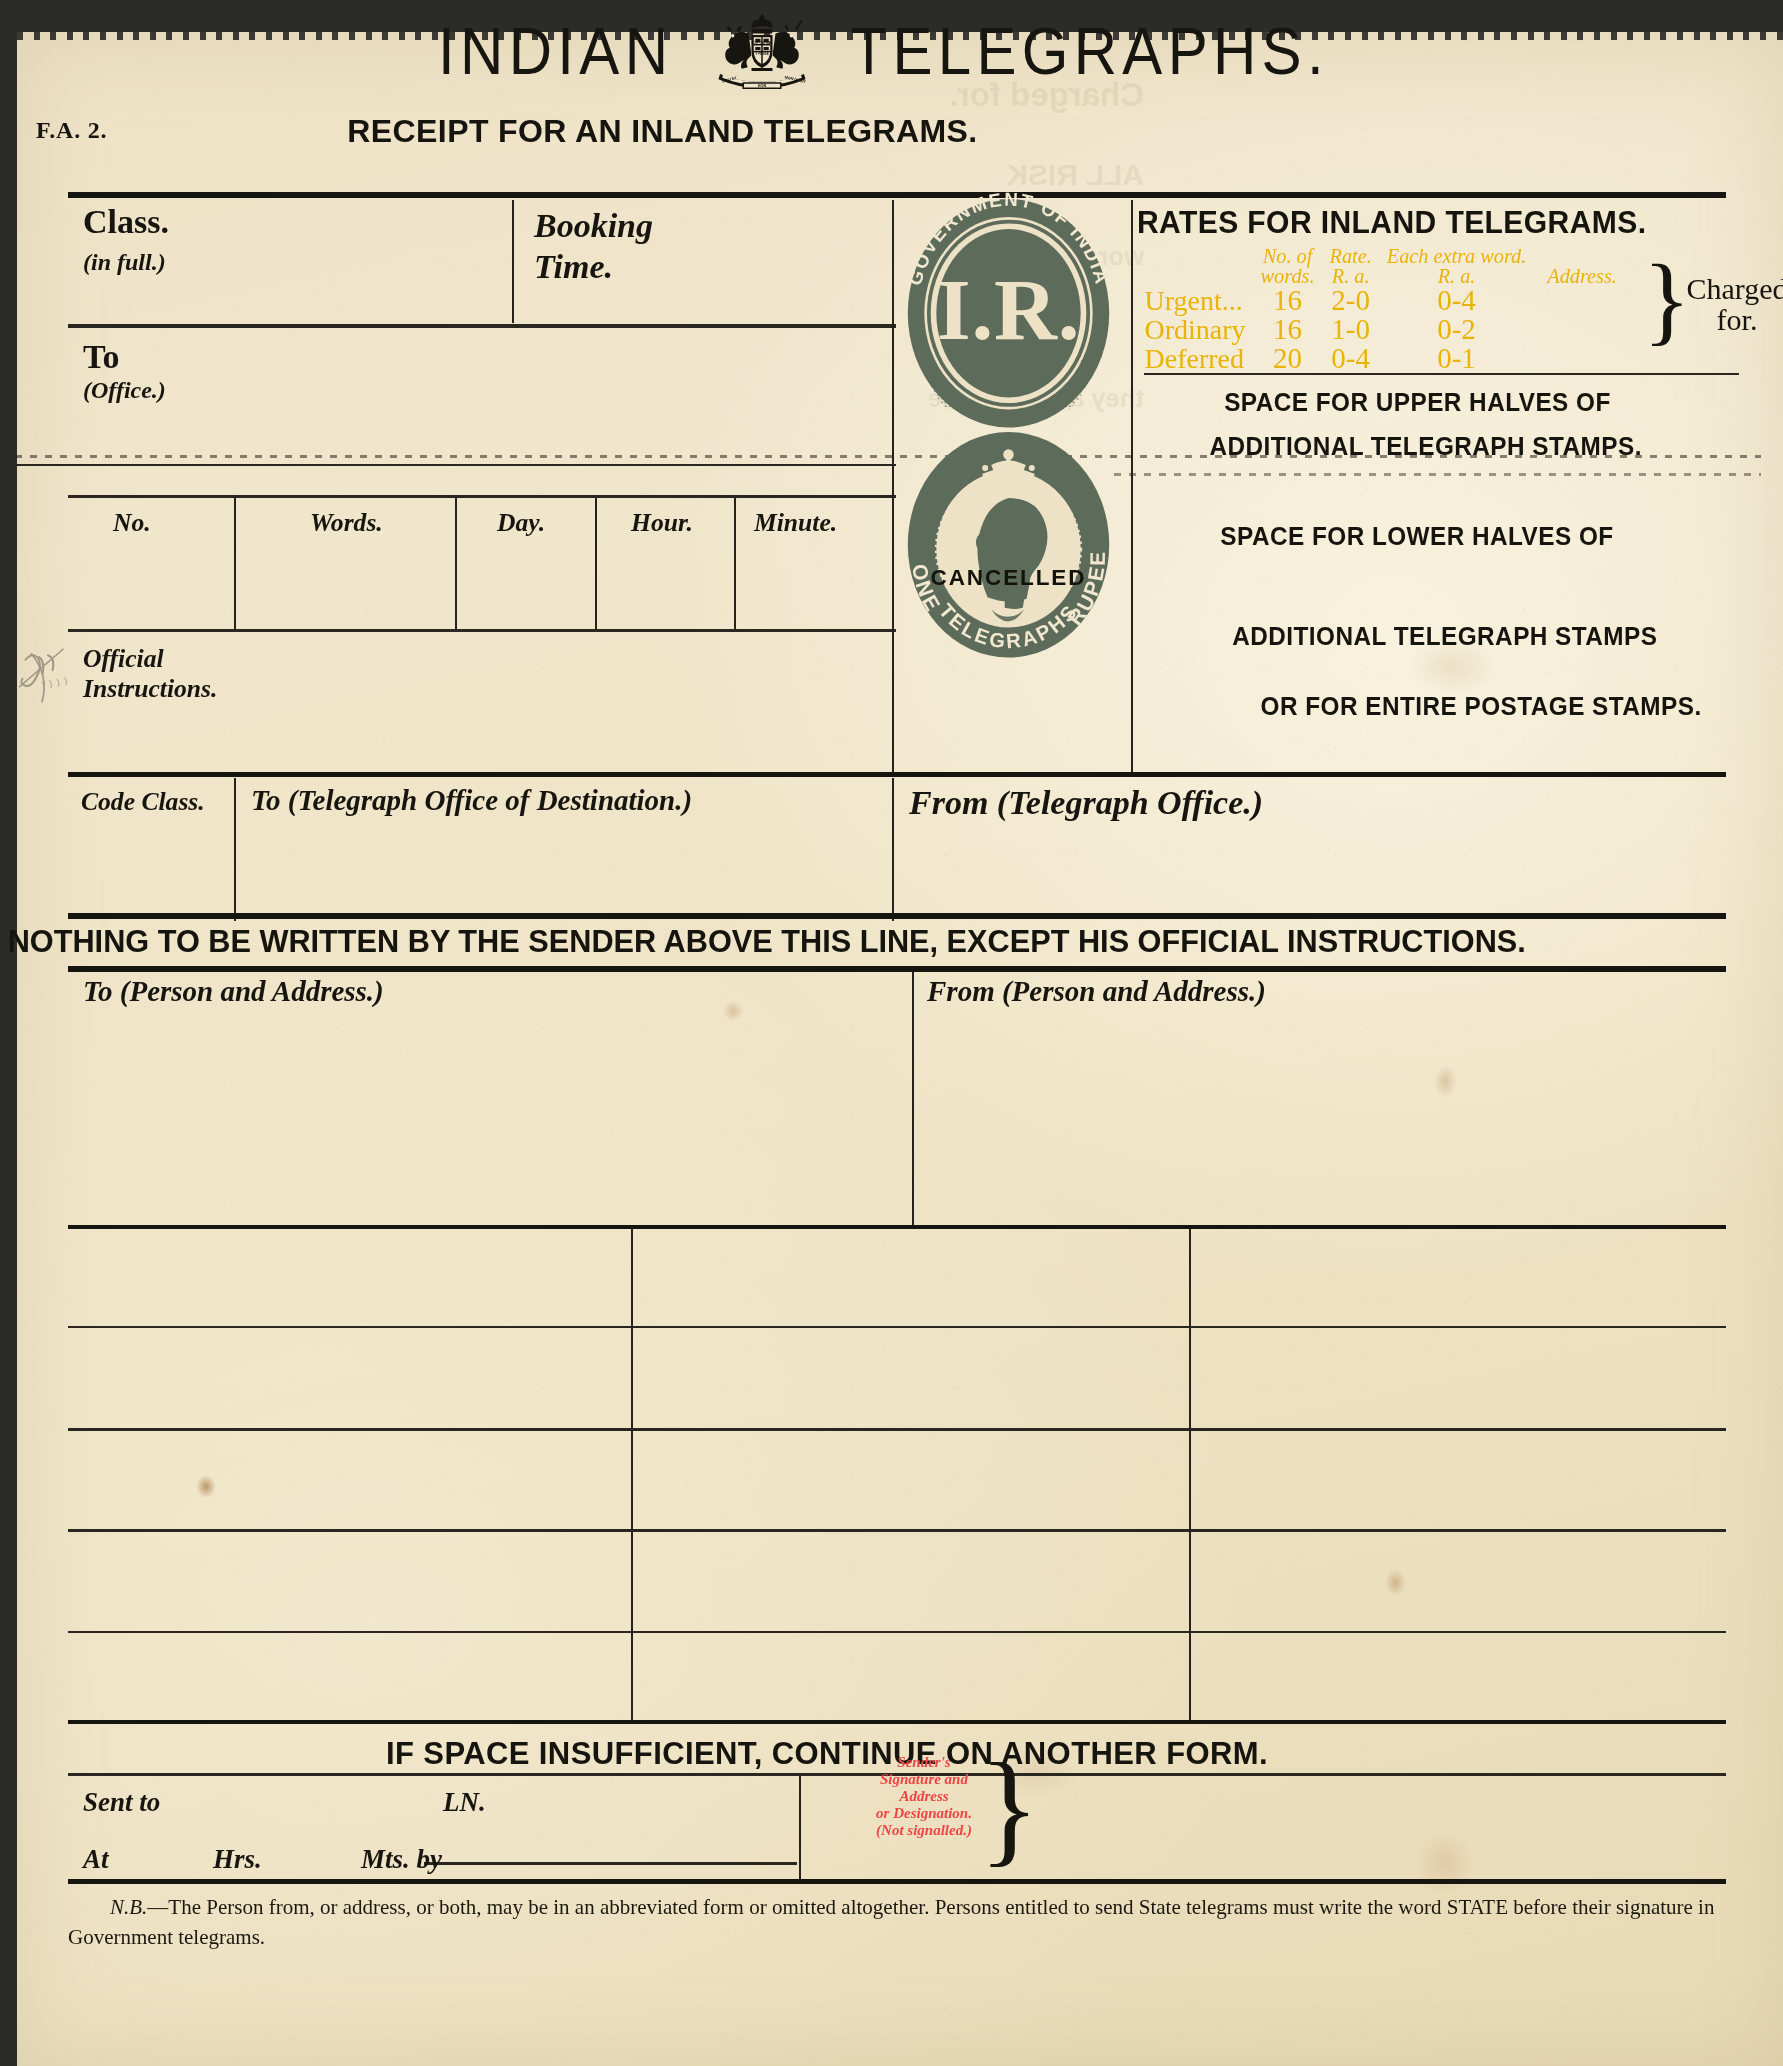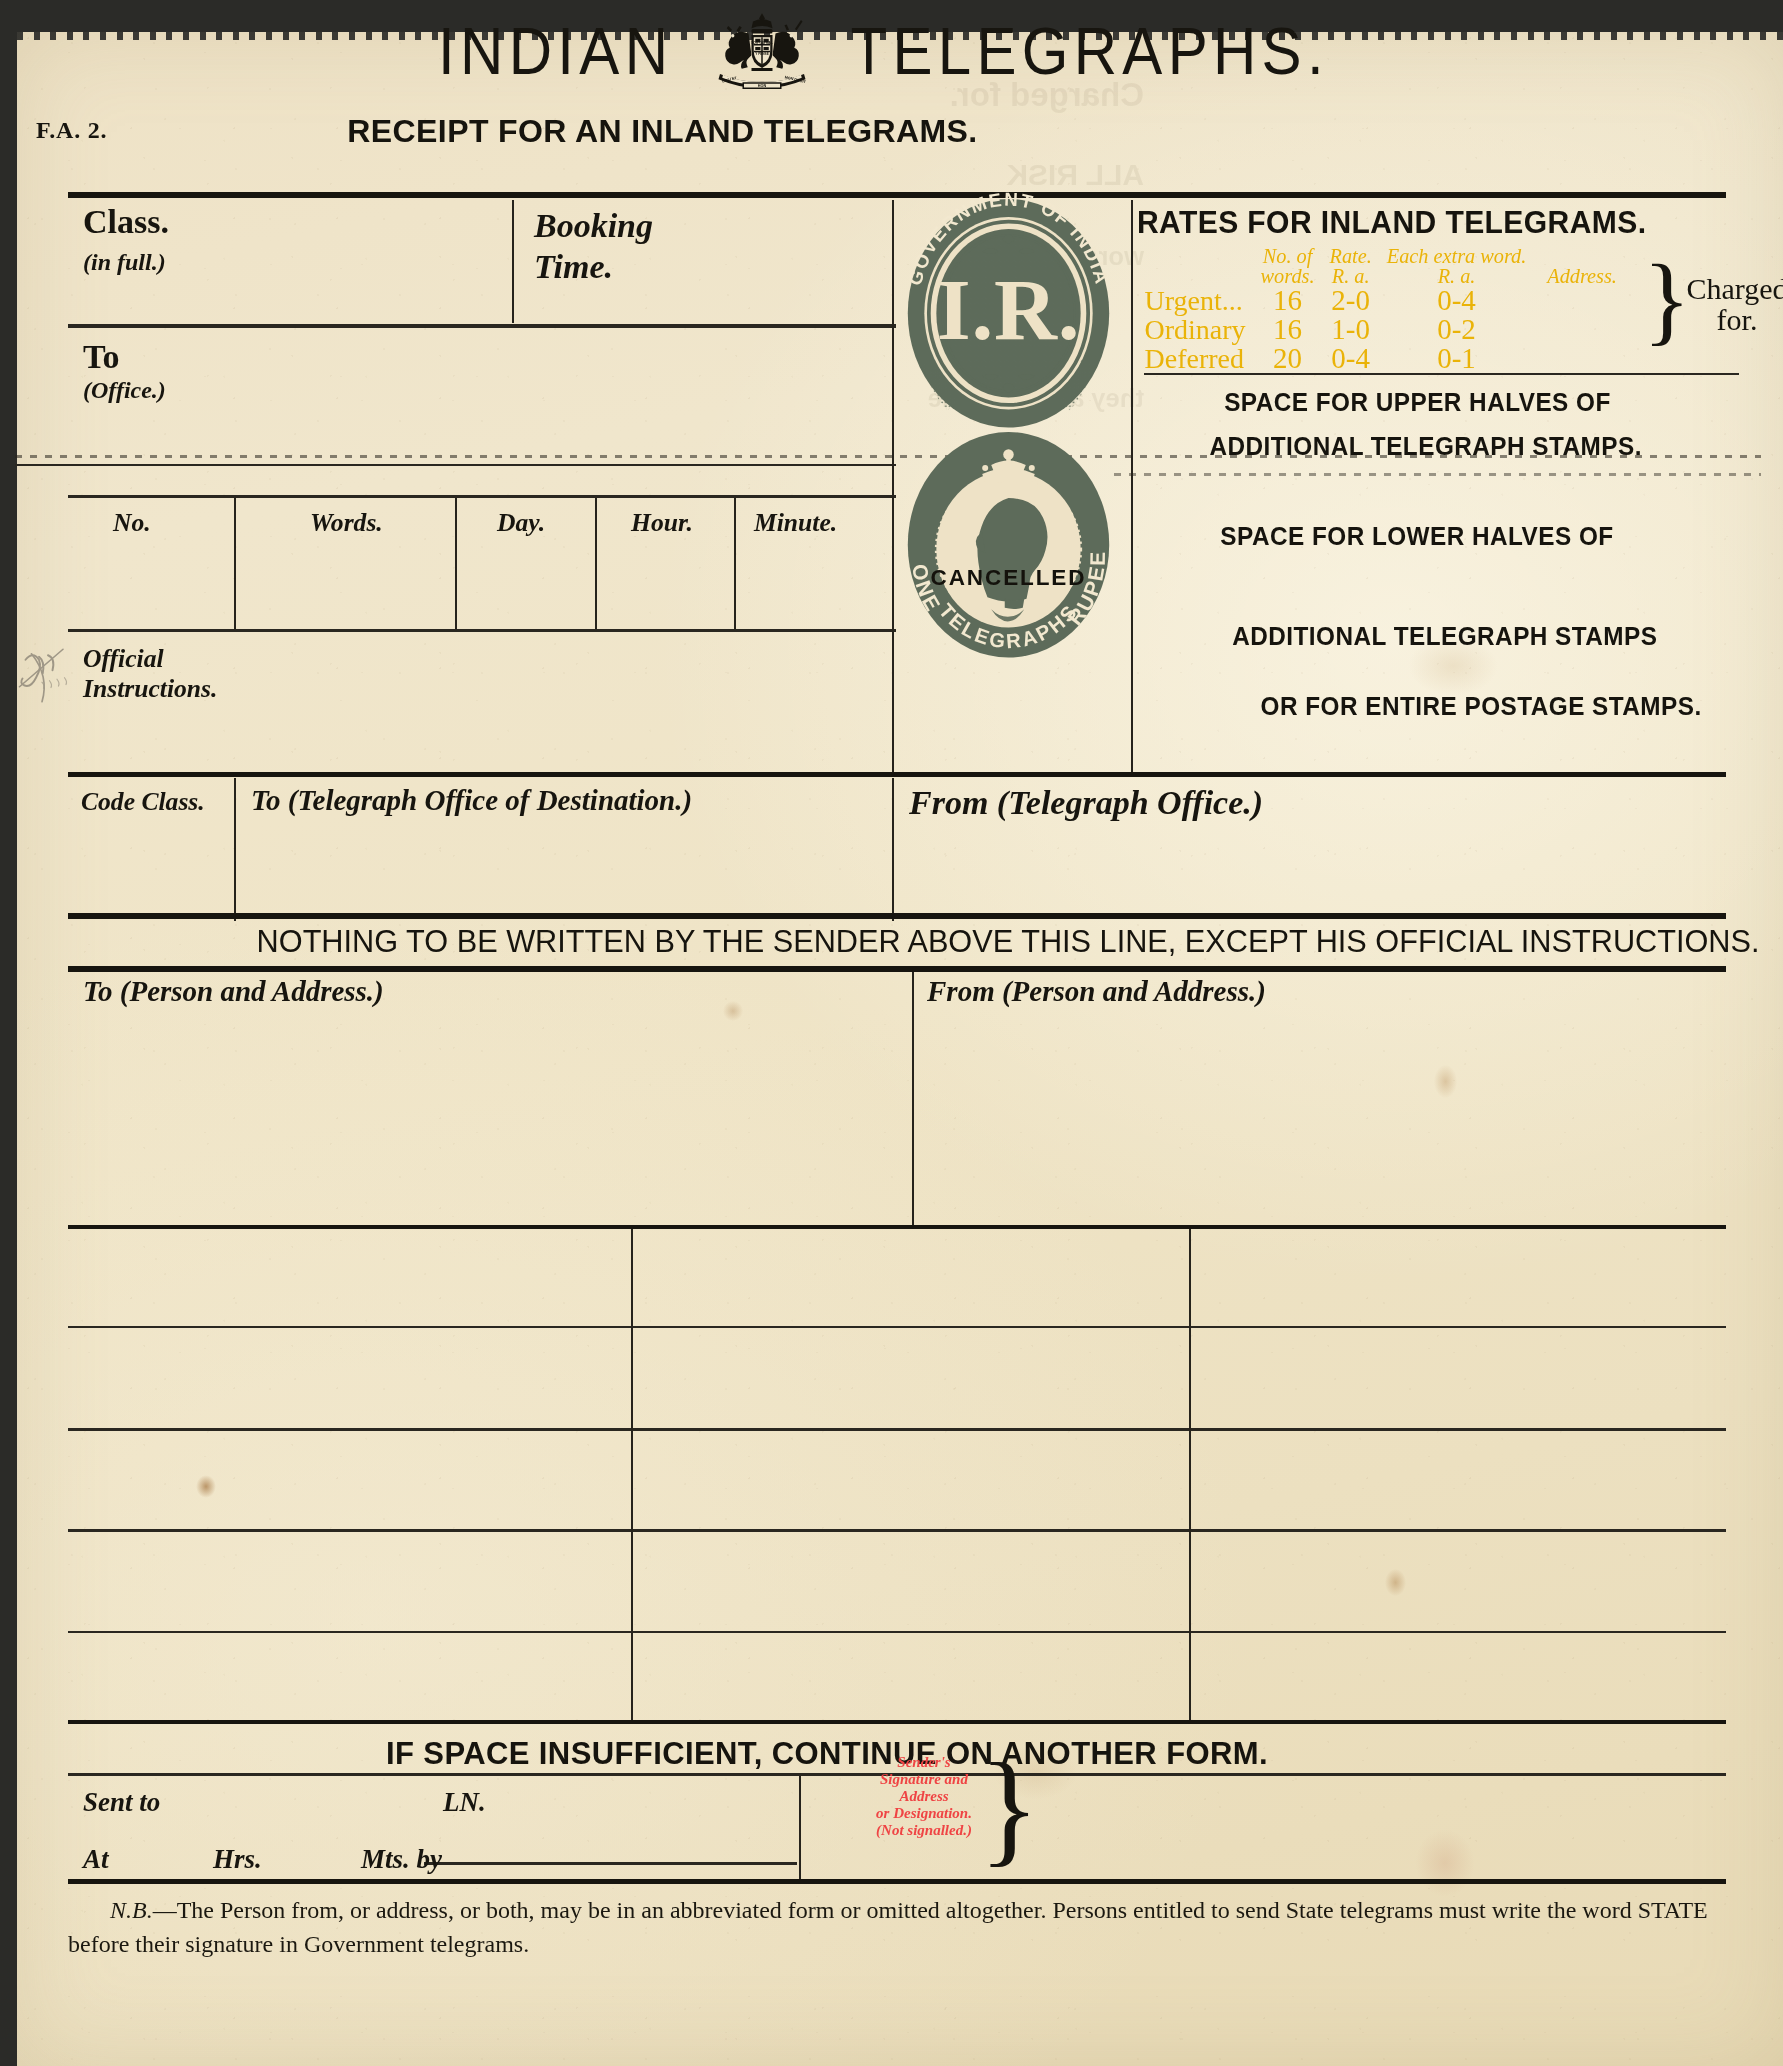--- a/index.html
+++ b/index.html
@@ -138,22 +138,22 @@
 
   .spc{
     position:absolute;
     font-family:"Liberation Sans",sans-serif;font-weight:bold;
     font-size:25.6px;color:#16140e;letter-spacing:0.5px;white-space:nowrap;
     transform:scaleX(.95);transform-origin:center;
   }
 
   
   #banner{
-    position:absolute;left:0;top:924px;width:1767px;text-align:right;
-    font-family:"Liberation Sans",sans-serif;font-weight:normal;font-size:31px;
+    position:absolute;left:0;top:924px;width:1767px;text-align:left;
+    font-family:"Liberation Sans",sans-serif;font-weight:bold;font-size:31px;
     color:#16140e;letter-spacing:0px;
   }
   #banner span{display:inline-block;transform:scaleX(.99);}
   #ifspace{
     position:absolute;left:0;top:1736px;width:1654px;text-align:center;
     font-family:"Liberation Sans",sans-serif;font-weight:bold;font-size:31px;
     color:#16140e;letter-spacing:0.4px;
   }
 
   
@@ -163,21 +163,21 @@
     font-size:15px;color:#ef4444;line-height:1.14;
   }
   #sigbrace{
     position:absolute;left:979px;top:1745px;
     font-family:"Liberation Serif",serif;font-size:126px;color:#17150f;line-height:1;
   }
 
   
   #nb{
     position:absolute;left:68px;top:1893px;width:1656px;
-    font-family:"Liberation Serif",serif;font-size:24px;color:#1b1810;
+    font-family:"Liberation Serif",serif;font-size:21px;color:#1b1810;
     line-height:1.42;
   }
   #nb i{font-style:italic;}
 
   
   #pencil{
     position:absolute;left:9px;top:634px;width:90px;height:98px;
     opacity:.5;
   }
 </style>

